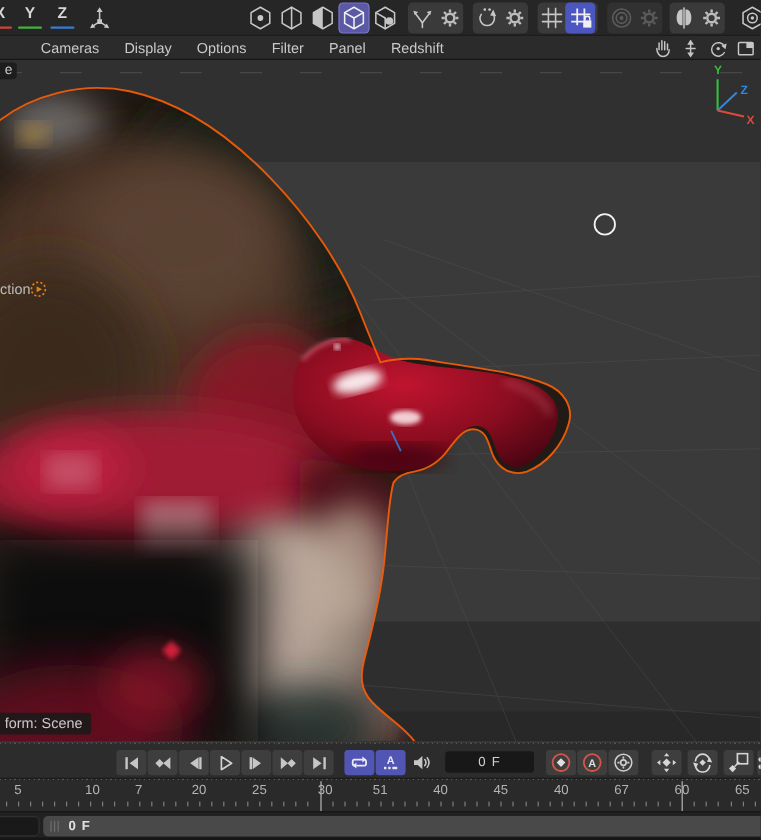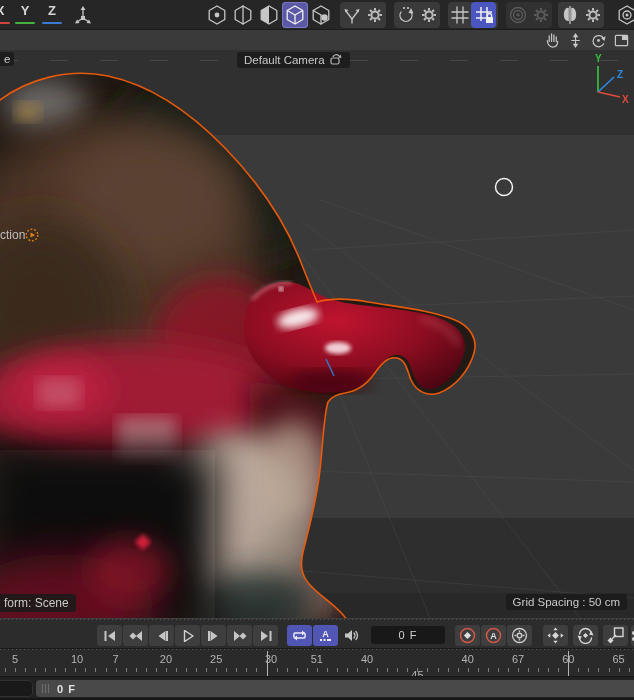--- a/index.html
+++ b/index.html
@@ -26,21 +26,21 @@
   .navicons { position:absolute; right:4px; top:31px; height:18px; display:flex; gap:6px; align-items:center; }
   .navicons .nv { width:17px; height:17px; display:flex; align-items:center; justify-content:center; }
 
   
   .viewport { position:absolute; left:0; top:50px; width:634px; height:568px; background:#3a3a3a; overflow:hidden; }
   .cam-dashes { position:absolute; left:0; top:10px; width:634px; height:1px;
      background:repeating-linear-gradient(90deg,#4d4d4d 0 18px, transparent 18px 50px); opacity:.8; }
   .hudbox { position:absolute; background:rgba(26,26,26,.88); color:#c9c9c9; font-size:11.5px; border-radius:3px; padding:2px 7px; white-space:nowrap; }
   .camlabel { left:237px; top:2px; display:flex; align-items:center; gap:5px; }
   .edge-e { left:0; top:2px; padding:1px 4px; border-radius:0 3px 3px 0; }
-  .sel-hud { position:absolute; left:0px; top:178px; display:flex; align-items:center; font-size:12px; color:#bdbdbd; }
+  .sel-hud { position:absolute; left:0px; top:184px; display:flex; align-items:center; font-size:12px; color:#bdbdbd; }
   .xform-hud { left:-6px; top:544px; padding-left:10px; font-size:12px; border-radius:0 3px 3px 0; }
   .gridspacing { right:7px; top:544px; }
   .gizmo { position:absolute; right:2px; top:2px; }
 
   
   .transport { position:absolute; left:0; top:618px; width:634px; height:30px; background:#2c2c2c;
                border-top:1px solid #3f3f3f; }
   .transport::before { content:""; position:absolute; left:0; top:0; width:100%; height:1px;
                background:repeating-linear-gradient(90deg,#555 0 1px, transparent 1px 4px); }
   .tbtn { position:absolute; top:6px; width:25px; height:21px; background:#3e3e3e; border-radius:3px;
@@ -277,20 +277,28 @@
 
     <div class="iconbtn" style="left:614px;">
       <svg width="22" height="22" viewBox="-11 -11 22 22">
         <polygon class="icon-stroke" points="0,-9 7.8,-4.5 7.8,4.5 0,9 -7.8,4.5 -7.8,-4.5"></polygon>
         <circle class="icon-stroke" cx="0" cy="0" r="4"></circle>
           <circle class="icon-fill" cx="0" cy="0" r="1.5"></circle>
       </svg>
     </div>
   </div>
 
+  <div class="menubar">
+    <span class="menuitem">Cameras</span>
+    <span class="menuitem">Display</span>
+    <span class="menuitem">Options</span>
+    <span class="menuitem">Filter</span>
+    <span class="menuitem">Panel</span>
+    <span class="menuitem">Redshift</span>
+  </div>
   <div class="navicons">
     <span class="nv">
       <svg width="15" height="15" viewBox="-8 -8 16 16">
         <g class="icon-stroke" stroke-width="1.4">
           <line x1="-3.5" y1="-5" x2="-3.5" y2="1"></line>
             <line x1="-1" y1="-7" x2="-1" y2="1"></line>
             <line x1="1.5" y1="-6" x2="1.5" y2="1"></line>
             <line x1="4" y1="-4" x2="4" y2="1"></line>
           <path d="M-5.5,0 C-5.5,4 -3,7 0,7 C3,7 5.5,5 5.5,1"></path>
         </g>
@@ -416,48 +424,37 @@
                C 338 344 332 346 328 352 C 324 364 323 392 320 420 C 317 448 310 475 304 498 C 300 513 300 524 310 535
                C 322 548 338 556 347 570 C 354 581 358 600 360 618" fill="none" stroke="#f05c0a" stroke-width="1.6" opacity="0.95"></path>
 
       <line x1="326" y1="309" x2="334" y2="326" stroke="#2e7bd6" stroke-width="1.6" opacity="0.9"></line>
 
       <circle cx="504" cy="137" r="8.5" fill="none" stroke="#f2f2f2" stroke-width="1.5"></circle>
     </svg>
 
     <div class="cam-dashes"></div>
 
-    <div class="hudbox camlabel">
-      <span>Default Camera</span>
-      <svg width="13" height="12" viewBox="0 0 13 12">
-        <rect x="1" y="4" width="8" height="6" rx="1.5" fill="none" stroke="#b8b8b8" stroke-width="1.2"></rect>
-        <path d="M3,3 A3.5,3.5 0 0 1 9,2" fill="none" stroke="#b8b8b8" stroke-width="1.2"></path>
-        <polygon points="10.5,0.5 11.5,4 8,3.5" fill="#b8b8b8"></polygon>
-      </svg>
-    </div>
 
     <div class="hudbox edge-e">
       <span>e</span>
     </div>
 
     <div class="sel-hud">
       <span>ction</span>
       <svg width="14" height="14" viewBox="-7 -7 14 14">
         <circle cx="0" cy="0" r="5.8" fill="none" stroke="#e0821e" stroke-width="1.4" stroke-dasharray="1.8 1.8"></circle>
         <polygon points="-1.5,-2.5 3,0 -1.5,2.5" fill="#e0821e"></polygon>
       </svg>
     </div>
 
     <div class="hudbox xform-hud">
       <span>form: Scene</span>
     </div>
 
-    <div class="hudbox gridspacing">
-      <span>Grid Spacing : 50 cm</span>
-    </div>
 
     <svg class="gizmo" width="58" height="58" viewBox="0 0 58 58">
       <line x1="24" y1="40" x2="24" y2="14" stroke="#35c13c" stroke-width="1.7"></line>
       <line x1="24" y1="40" x2="40" y2="25" stroke="#2f87e0" stroke-width="1.7"></line>
       <line x1="24" y1="40" x2="46" y2="45" stroke="#e04a38" stroke-width="1.7"></line>
       <text x="21" y="10" font-size="10" font-weight="bold" fill="#35c13c">Y</text>
       <text x="43" y="26" font-size="10" font-weight="bold" fill="#2f87e0">Z</text>
       <text x="48" y="51" font-size="10" font-weight="bold" fill="#e04a38">X</text>
     </svg>
   </div>
@@ -639,21 +636,21 @@
       <div class="rtick" style="left: 336.92px;"></div>
       <div class="rtick" style="left: 346.98px;"></div>
       <div class="rtick" style="left: 357.04px;"></div>
       <div class="rtick" style="left: 367.1px;"></div>
       <div class="rlabel" style="left: 367.1px;">40</div>
       <div class="rtick" style="left: 377.16px;"></div>
       <div class="rtick" style="left: 387.22px;"></div>
       <div class="rtick" style="left: 397.28px;"></div>
       <div class="rtick" style="left: 407.34px;"></div>
       <div class="rtick" style="left: 417.4px;"></div>
-      <div class="rlabel" style="left: 417.4px; margin-top: 16px;">45</div>
+      <div class="rlabel" style="left: 417.4px;">45</div>
       <div class="rtick" style="left: 427.46px;"></div>
       <div class="rtick" style="left: 437.52px;"></div>
       <div class="rtick" style="left: 447.58px;"></div>
       <div class="rtick" style="left: 457.64px;"></div>
       <div class="rtick" style="left: 467.7px;"></div>
       <div class="rlabel" style="left: 467.7px;">40</div>
       <div class="rtick" style="left: 477.76px;"></div>
       <div class="rtick" style="left: 487.82px;"></div>
       <div class="rtick" style="left: 497.88px;"></div>
       <div class="rtick" style="left: 507.94px;"></div>

